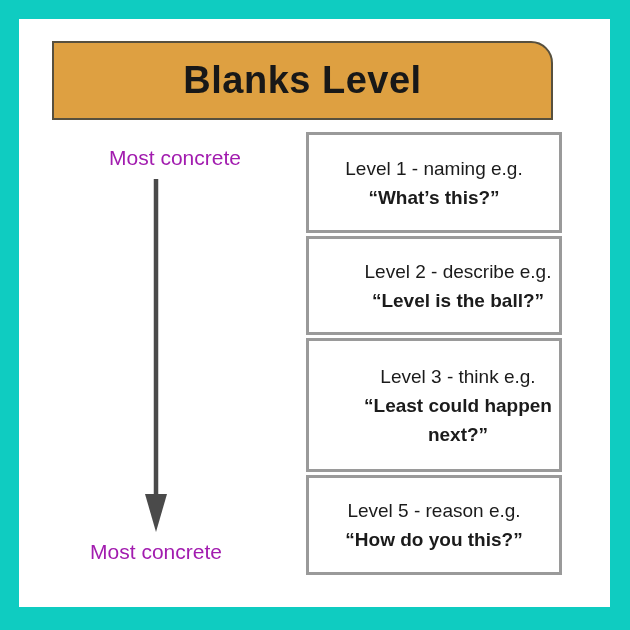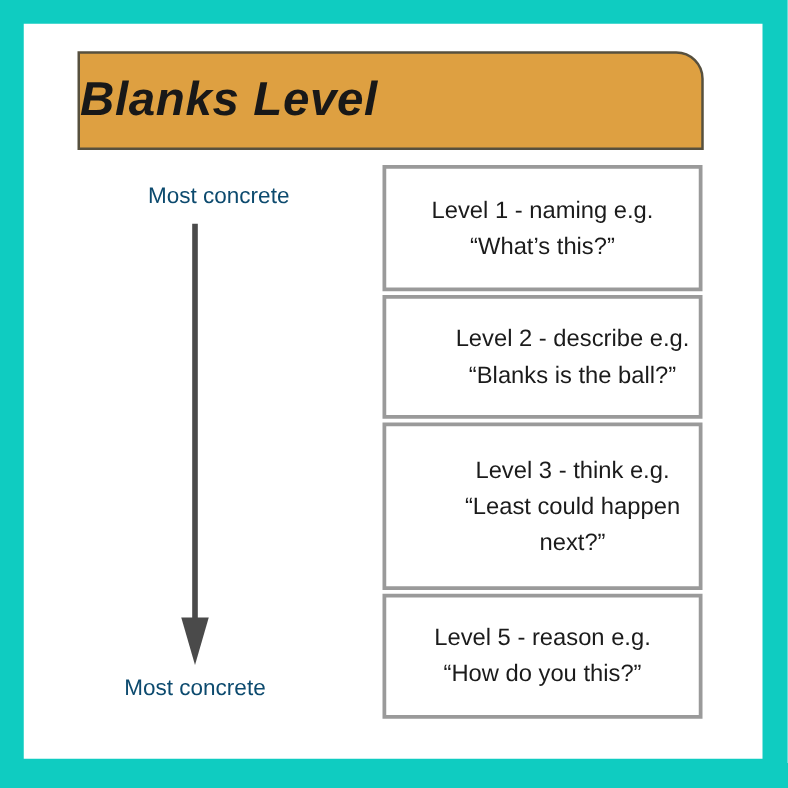--- a/index.html
+++ b/index.html
@@ -17,43 +17,43 @@
   }
   .panel {
     position: absolute;
     left: 19px; top: 19px;
     width: 591px; height: 588px;
     background: #ffffff;
   }
   
   .banner {
     position: absolute;
-    left: 43px; top: 22px;          
+    left: 33px; top: 22px;          
     width: 501px; height: 79px;
     background: #dea041;
     border: 2px solid #57503e;
     border-top-right-radius: 22px;
     box-sizing: border-box;
     display: flex;
     align-items: center;
-    font-style: italic;
+    justify-content: center;
   }
   .banner-title {
     font-size: 38px;
     font-weight: bold;
     color: #181818;
     letter-spacing: 0.5px;
   }
   
   .axis-label {
     position: absolute;
     width: 200px;
     text-align: center;
-    font-size: 18px;
-    color: #0c4a6e;
+    font-size: 21px;
+    color: #a21caf;
   }
   .axis-label.top    { left: 56px;  top: 127px; }
   .axis-label.bottom { left: 37px;  top: 521px; }
   .axis-arrow {
     position: absolute;
     left: 122px; top: 157px;
   }
   
   .levels {
     position: absolute;
@@ -76,20 +76,21 @@
     font-size: 19px;
     line-height: 29px;
     color: #1b1b1b;
   }
   .level-box.h1 { height: 101px; }
   .level-box.h2 { height: 99px; padding-left: 48px;  }
   .level-box.h3 { height: 134px; padding-left: 48px; }
   .level-box.h4 { height: 100px; }
   .level-example {
     max-width: 214px;
+    font-weight: bold;
   }
 </style>
 </head>
 <body>
 
 <div class="canvas">
   <div class="panel">
 
     <div class="banner">
       <span class="banner-title">Blanks Level</span>
@@ -106,21 +107,21 @@
 
     <div class="levels">
 
       <div class="level-box h1">
         <span class="level-label">Level 1 - naming e.g.</span>
         <span class="level-example">“What’s this?”</span>
       </div>
 
       <div class="level-box h2">
         <span class="level-label">Level 2 - describe e.g.</span>
-        <span class="level-example">“Blanks is the ball?”</span>
+        <span class="level-example">“Level is the ball?”</span>
       </div>
 
       <div class="level-box h3">
         <span class="level-label">Level 3 - think e.g.</span>
         <span class="level-example">“Least could happen next?”</span>
       </div>
 
       <div class="level-box h4">
         <span class="level-label">Level 5 - reason e.g.</span>
         <span class="level-example">“How do you this?”</span>

